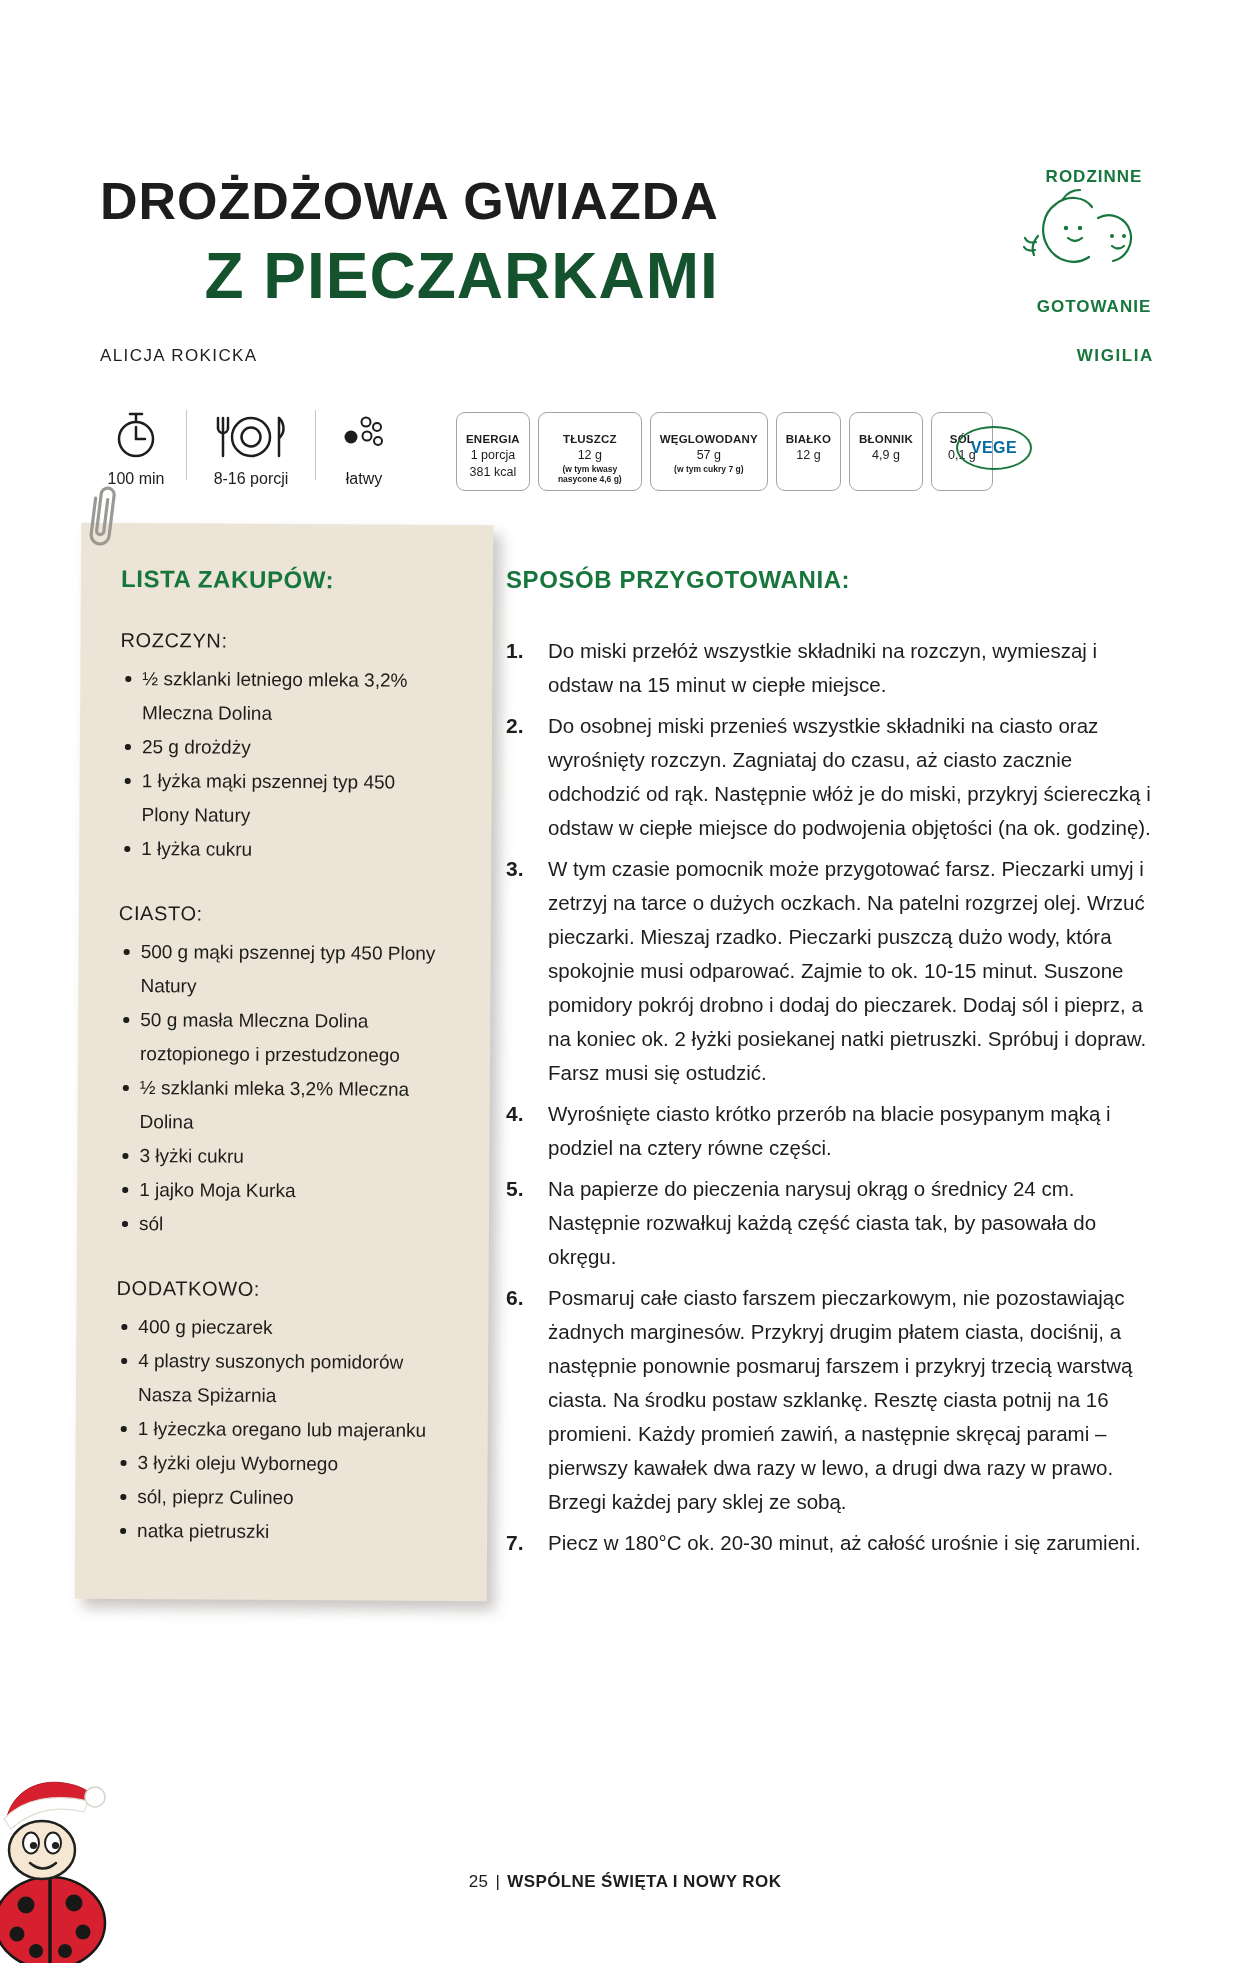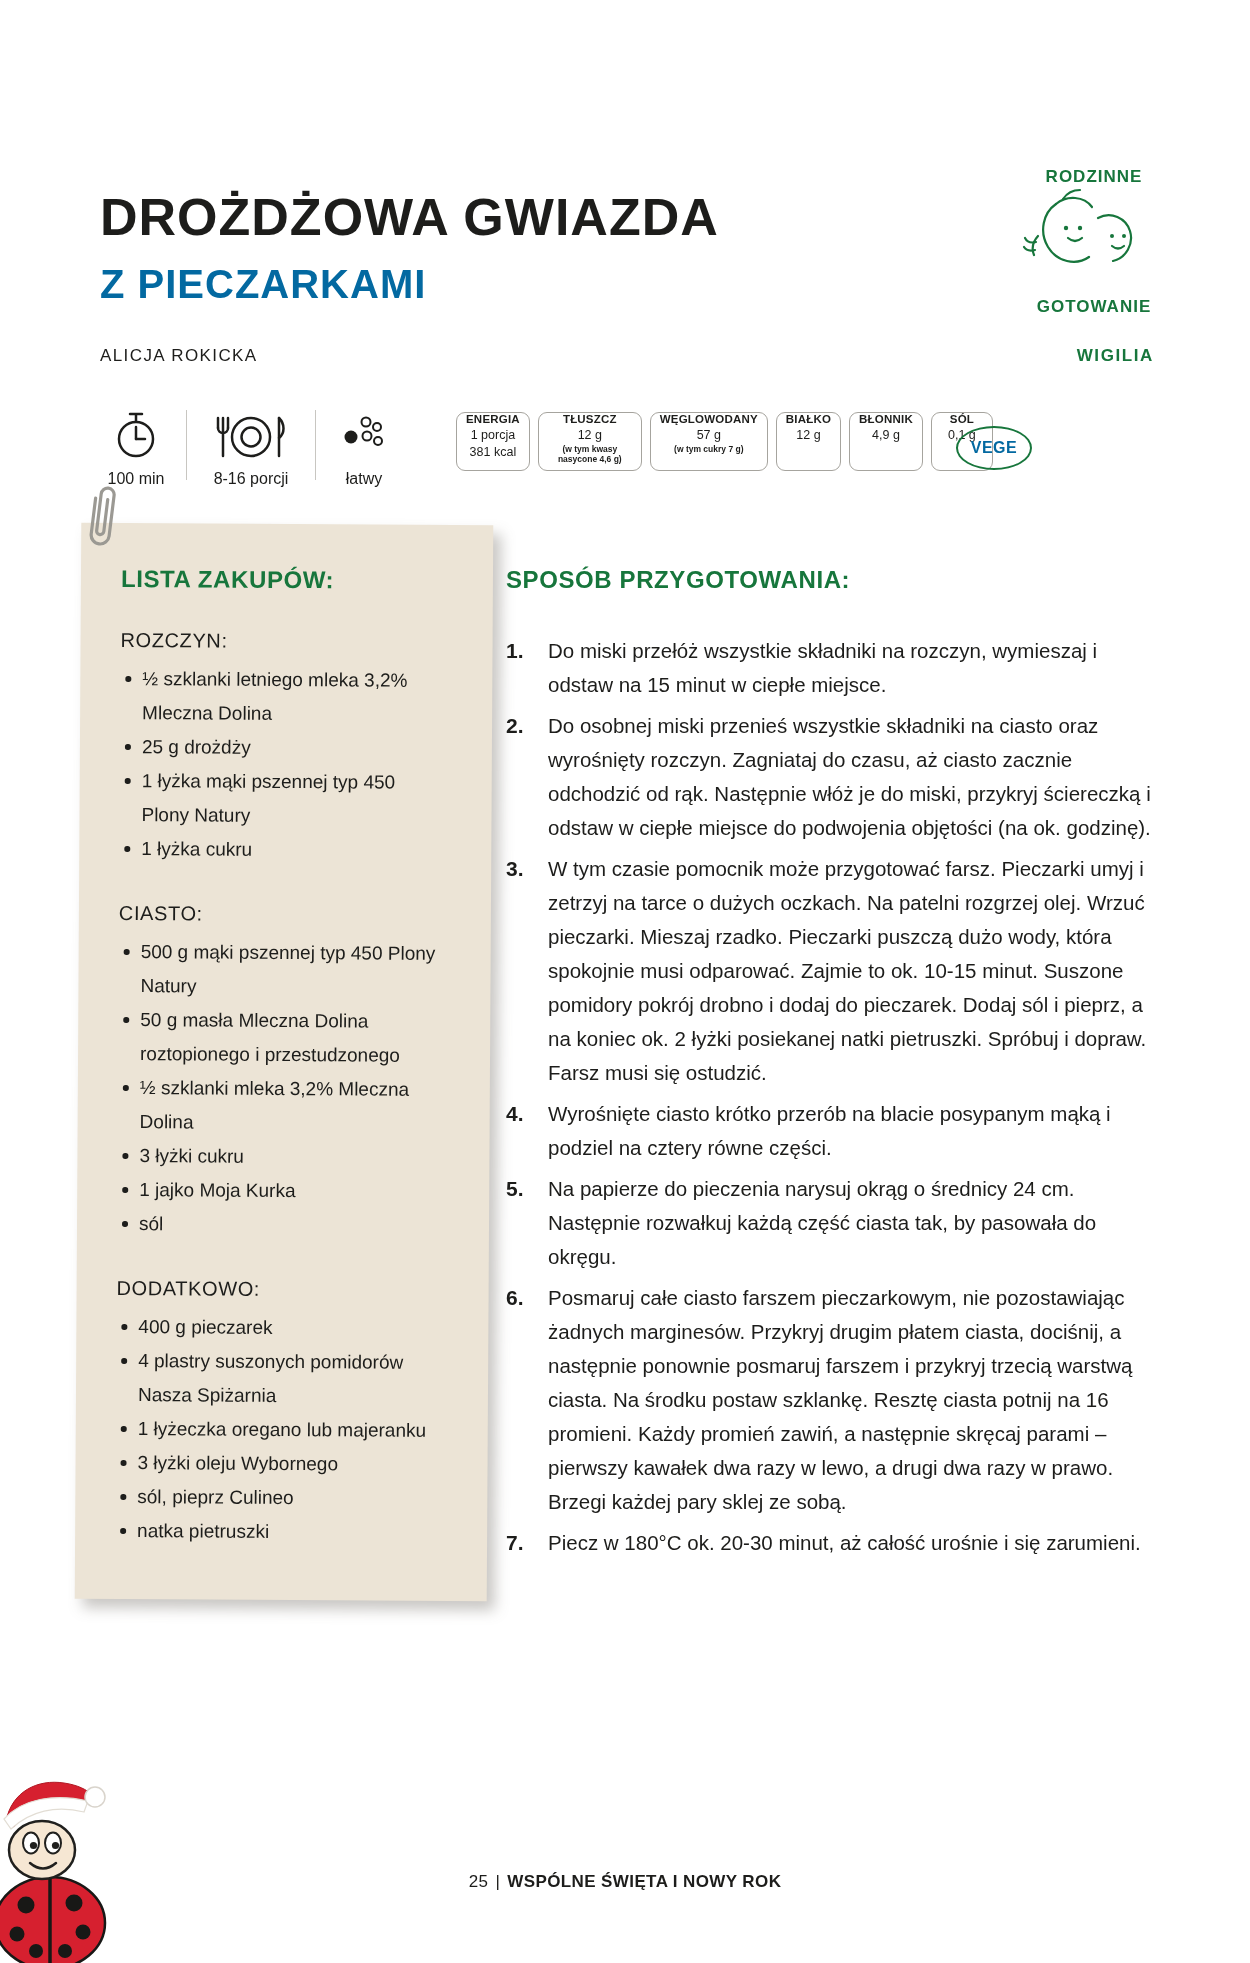--- a/index.html
+++ b/index.html
@@ -2,40 +2,40 @@
 <html lang="pl"><head>
 <meta charset="utf-8">
 <title>Drożdżowa gwiazda z pieczarkami</title>
 <style>
   * { margin:0; padding:0; box-sizing:border-box; }
   html,body { background:#ffffff; }
   body { font-family:"Liberation Sans", sans-serif; color:#1d1d1b; }
   .page { position:relative; width:1250px; height:1963px; margin:0 auto; background:#ffffff; overflow:hidden; }
 
   
-  .title-block { position:absolute; left:100px; top:186px; }
+  .title-block { position:absolute; left:100px; top:170px;text-align:right; }
   .title-l1 { display:block; font-size:52px; font-weight:700; letter-spacing:1px; color:#1d1d1b; line-height:1.2; }
-  .title-l2 { display:block; font-size:40px; font-weight:700; letter-spacing:1px; color:#0369a1; line-height:1.2; margin-top:12px; }
+  .title-l2 { display:block; font-size:64px; font-weight:700; letter-spacing:1px; color:#14532d; line-height:1.2; margin-top:6px; }
   .author { position:absolute; left:100px; top:346px; font-size:17px; letter-spacing:1.4px; color:#1d1d1b; }
   .category { position:absolute; right:96px; top:346px; font-size:17px; font-weight:700; letter-spacing:1.6px; color:#17763c; }
   .logo { position:absolute; right:84px; top:162px; width:150px; height:158px; }
   .logo text { fill:#17763c; font-weight:700; font-size:17px; letter-spacing:1px; font-family:"Liberation Sans",sans-serif; }
 
   
   .meta-row { position:absolute; left:104px; top:410px; display:flex; align-items:flex-start;justify-content:space-between; }
   .meta-item { display:flex; flex-direction:column; align-items:center; }
   .meta-item.clock { min-width:64px; }
   .meta-item.plate { min-width:92px; }
   .meta-item.dots  { min-width:60px; }
   .meta-label { margin-top:8px; font-size:16px; color:#1d1d1b; white-space:nowrap; }
   .meta-divider { width:1px; height:70px; background:#c8c6c1; margin:0 18px; }
 
   
   .nutrition-row { position:absolute; left:456px; top:412px; display:flex; gap:8px; align-items:stretch; }
-  .nutri-box { border:1.6px solid #a6a49e; border-radius:9px; padding:0 9px 6px; text-align:center; display:flex; flex-direction:column; align-items:center; justify-content:flex-start; min-width:62px; }
+  .nutri-box { border:1.6px solid #a6a49e; border-radius:9px; padding:20px 9px 6px; text-align:center; display:flex; flex-direction:column; align-items:center; justify-content:flex-start; min-width:62px; }
   .nutri-label { font-size:11.5px; font-weight:700; letter-spacing:.2px; white-space:nowrap; }
   .nutri-line { font-size:12.5px; margin-top:3px; white-space:nowrap; }
   .nutri-note { font-size:8.5px; font-weight:700; margin-top:2px; max-width:84px; line-height:1.2; }
   .vege-badge { position:absolute; left:956px; top:426px; width:76px; height:44px; border:2.5px solid #17763c; border-radius:50%;
                 display:flex; align-items:center; justify-content:center; color:#0369a1; font-weight:700; font-size:16px; letter-spacing:.5px; }
 
   
   .paperclip { position:absolute; left:84px; top:481px; z-index:5; }
   .panel { position:absolute; left:78px; top:524px; width:412px; height:1076px; background:#ece4d6;
            transform:rotate(.35deg); box-shadow:8px 9px 14px rgba(100,95,85,.35);

